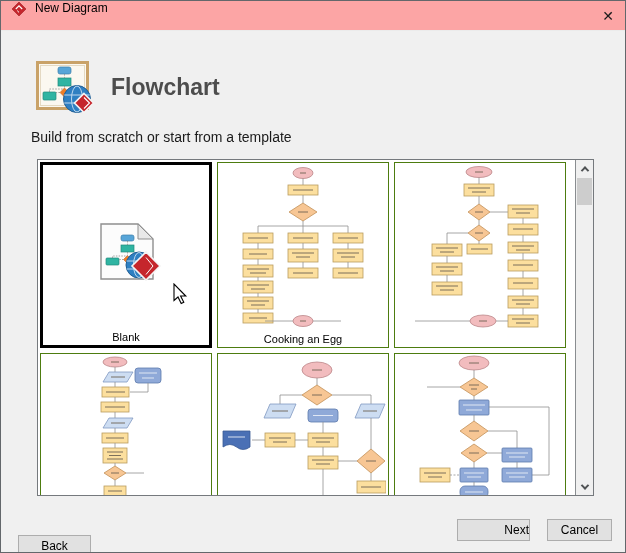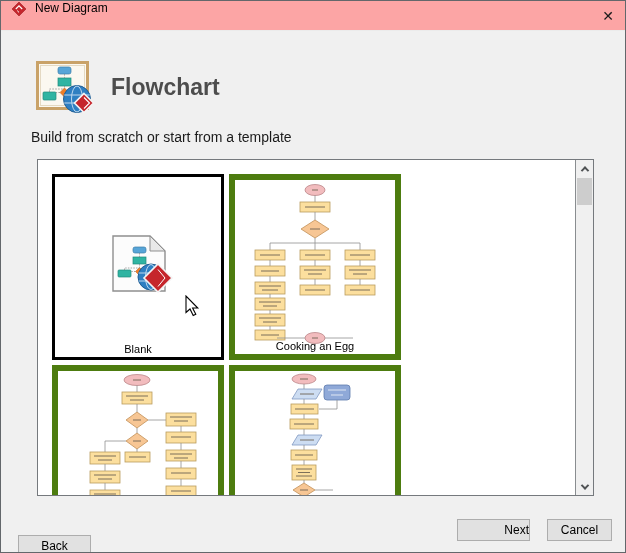--- a/index.html
+++ b/index.html
@@ -16,23 +16,23 @@
               align-items:center; justify-content:center; font-size:14px; color:#1a1a1a; cursor:default; }
 
   
   .hdr-ico{ position:absolute; left:35px; top:60px; }
   .hdr-title{ position:absolute; left:110px; top:73px; font-size:23px; font-weight:bold; color:#4d4d4d; }
   .subtitle{ position:absolute; left:30px; top:128px; font-size:14px; color:#1b1b1b; }
 
   
   .gallery{ position:absolute; left:36px; top:158px; width:557px; height:337px;
             background:#ffffff; border:1px solid #75797d; display:flex; }
-  .tiles{ width:537px; height:335px; overflow:hidden; padding:14px; display:flex; flex-wrap:wrap;
+  .tiles{ width:537px; height:335px; overflow:hidden; padding:2px; display:flex; flex-wrap:wrap;
           gap:5px; align-content:flex-start; background:#fff; }
-  .tile{ position:relative; width:172px; height:186px; background:#fff; border:6px solid #4d7c0f; }
+  .tile{ position:relative; width:172px; height:186px; background:#fff; border:1px solid #4d7c0f; }
   .tile.selected{ border:3px solid #000; }
   .tile .thumb{ position:absolute; left:50%; transform:translateX(-50%); top:1px; }
   .tile .tlabel{ position:absolute; left:0; right:0; bottom:2px; text-align:center;
                  font-size:11px; color:#000; white-space:nowrap; }
   .cursor-ovl{ position:absolute; left:130px; top:118px; }
 
   
   .sbar{ width:18px; height:335px; background:#f0f0f0; border-left:1px solid #898d90;
          display:flex; flex-direction:column; }
   .sb-btn{ height:17px; display:flex; align-items:center; justify-content:center; }

